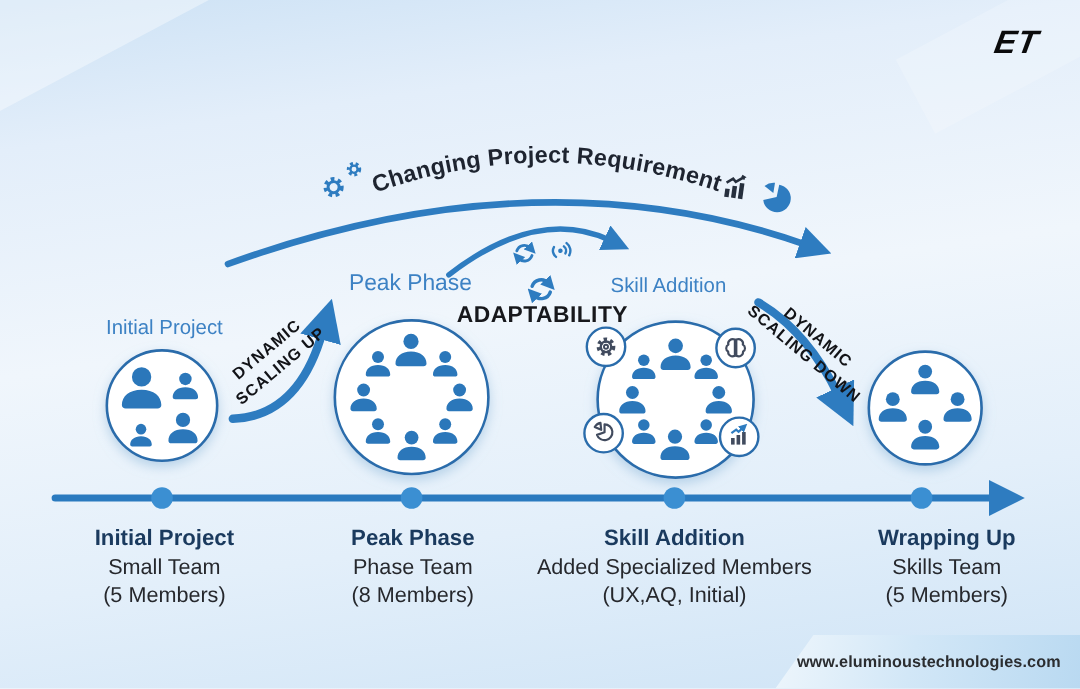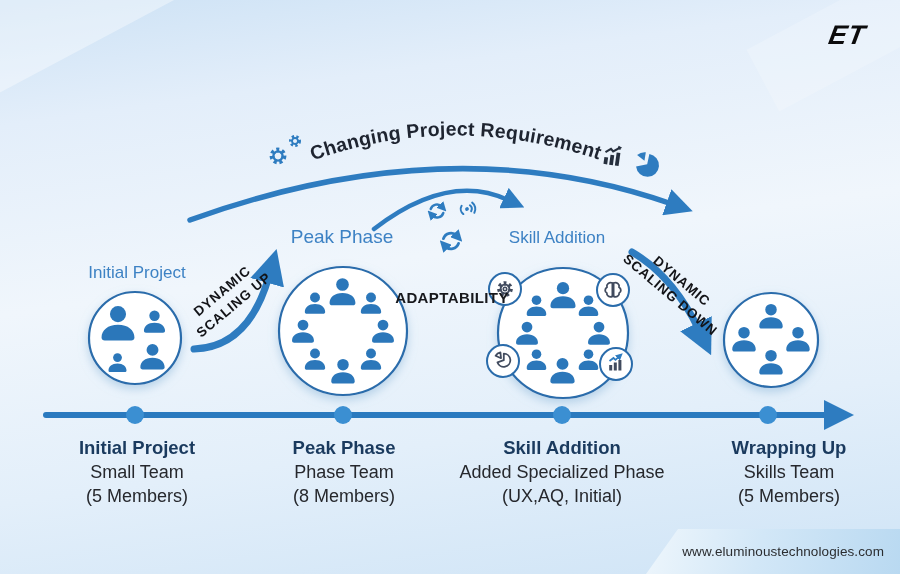--- a/index.html
+++ b/index.html
@@ -19,40 +19,40 @@
     position:absolute; top:20px; right:34px; font-size:27px; font-weight:900;
     font-style:italic; color:#0b0b0c; letter-spacing:1px; transform:skewX(-10deg);
   }
   .svg-layer { position:absolute; inset:0; }
   .phase-top-label { position:absolute; transform:translateX(-50%); color:#3d82c4; font-weight:500; white-space:nowrap; }
   .label-initial { left:137px; top:263px; font-size:17px; }
   .label-peak   { left:342px; top:226px; font-size:19px; }
   .label-skill  { left:557px; top:228px; font-size:17px; }
   .adaptability {
     position:absolute; left:452px; top:252px; transform:translateX(-50%);
-    font-size:15px; font-weight:800; color:#17181c; letter-spacing:.4px; white-space:nowrap;margin-top:37px;
+    font-size:19px; font-weight:800; color:#17181c; letter-spacing:.4px; white-space:nowrap;
   }
   .rot-label {
     position:absolute; font-size:13.5px; font-weight:800; color:#121317;
     letter-spacing:.9px; text-align:center; line-height:1.3; white-space:nowrap;
   }
   .rot-up   { left:228px; top:298px; transform:translate(-50%,-50%) rotate(-40deg); }
   .rot-down { left:676px; top:288px; transform:translate(-50%,-50%) rotate(40deg); }
   .phase-block { position:absolute; top:437px; width:232px; transform:translateX(-50%); text-align:center; }
   .pb-1 { left:137px; } .pb-2 { left:344px; } .pb-3 { left:562px; } .pb-4 { left:789px; }
   .phase-heading { font-size:18.5px; font-weight:800; color:#1a3a5e; }
   .phase-line { font-size:18px; font-weight:400; color:#26282d; margin-top:3px; }
   .footer-band {
     position:absolute; right:0; bottom:0; width:254px; height:45px;
     clip-path:polygon(32px 0, 100% 0, 100% 100%, 0 100%);
     background:linear-gradient(104deg,#eef6fc 0%,#d2e7f7 45%,#b9d9f1 100%);
   }
   .website {
     position:absolute; right:16px; bottom:15px; font-size:13.5px;
-    font-weight:400; color:#2b2d30; letter-spacing:.1px;
+    font-weight:700; color:#2b2d30; letter-spacing:.1px;
   }
 </style>
 </head>
 <body>
 
 <div class="canvas">
   <div class="deco tl"></div>
   <div class="deco tr"></div>
 
   <div class="et-logo">ET</div>
@@ -225,21 +225,21 @@
     <div class="phase-line">Small Team</div>
     <div class="phase-line">(5 Members)</div>
   </div>
   <div class="phase-block pb-2">
     <div class="phase-heading">Peak Phase</div>
     <div class="phase-line">Phase Team</div>
     <div class="phase-line">(8 Members)</div>
   </div>
   <div class="phase-block pb-3">
     <div class="phase-heading">Skill Addition</div>
-    <div class="phase-line">Added Specialized Phase</div>
+    <div class="phase-line">Added Specialized Members</div>
     <div class="phase-line">(UX,AQ, Initial)</div>
   </div>
   <div class="phase-block pb-4">
     <div class="phase-heading">Wrapping Up</div>
     <div class="phase-line">Skills Team</div>
     <div class="phase-line">(5 Members)</div>
   </div>
 
   <div class="footer-band"></div>
   <div class="website">www.eluminoustechnologies.com</div>

